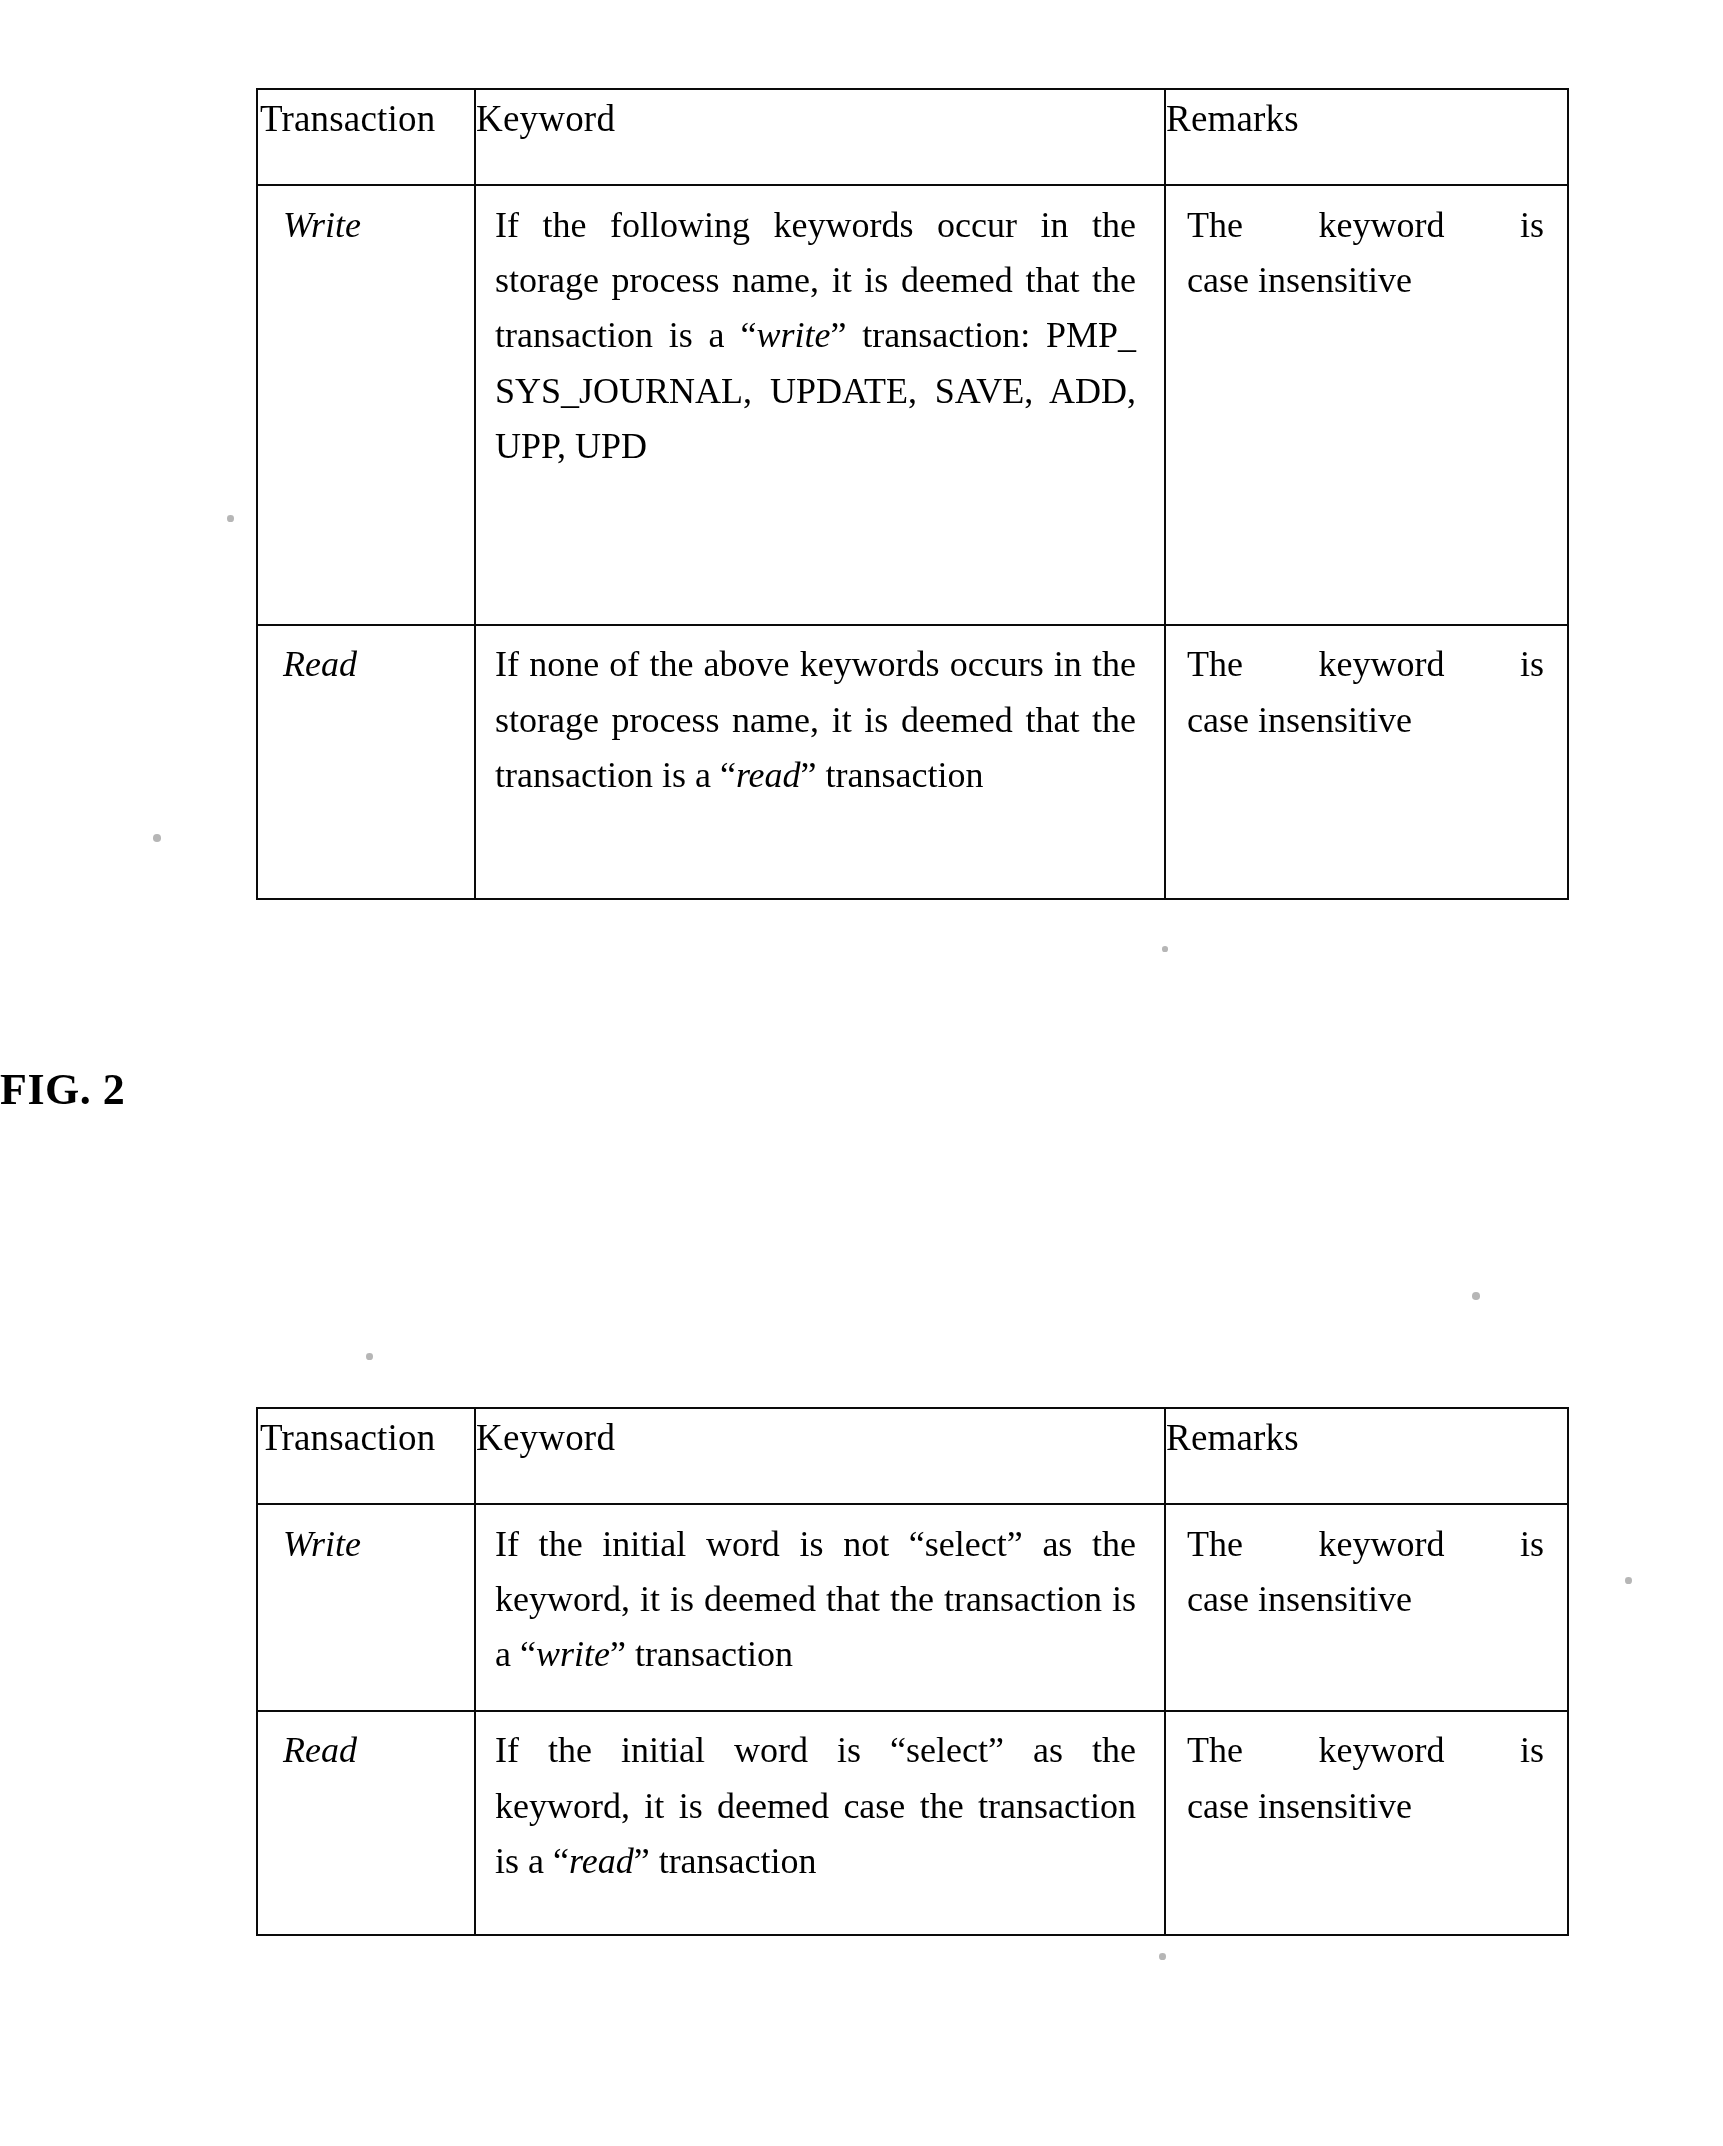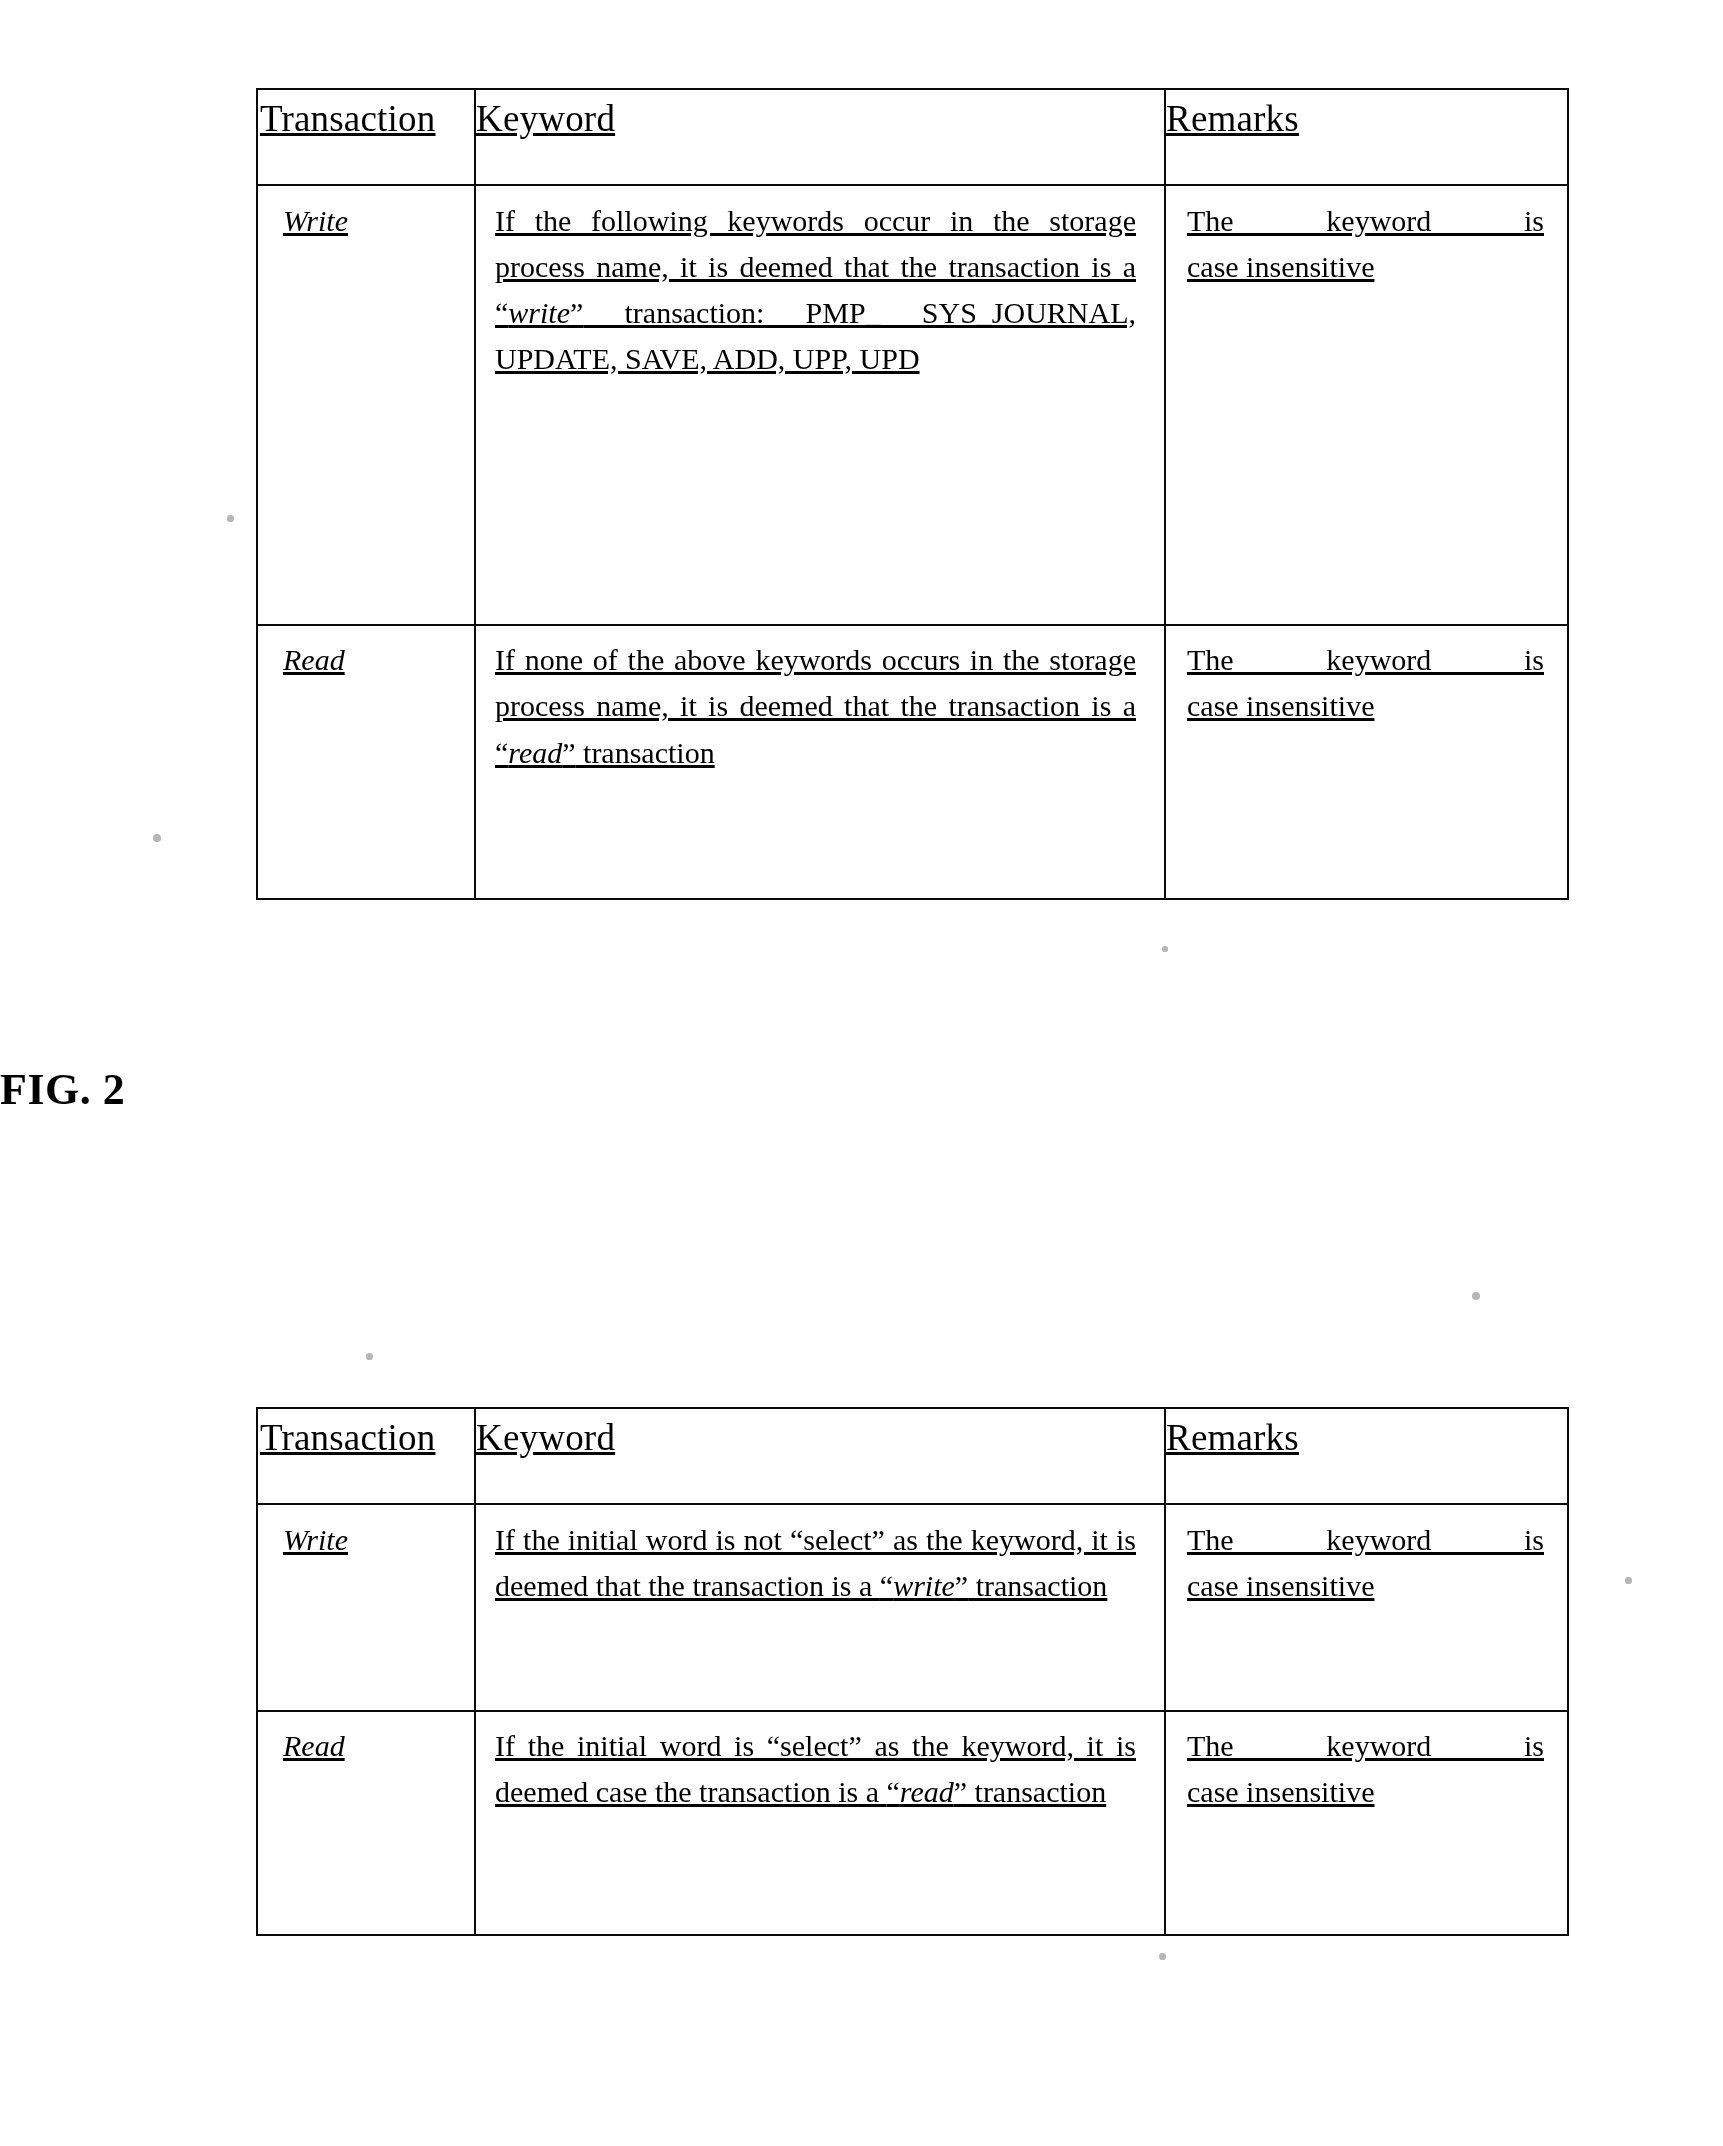--- a/index.html
+++ b/index.html
@@ -20,21 +20,20 @@
     position: absolute;
     inset: 0;
     background: #ffffff;
   }
 
   
   .figure-block {
     position: absolute;
     left: 256px;
     width: 1093px;
-    text-decoration: underline;
   }
   #figure-2 { top: 88px; }
   #figure-3 { top: 1407px; }
 
   table.patent-table {
     border-collapse: collapse;
     table-layout: fixed;
     width: 1311px;
     background: #ffffff;
   }
@@ -59,21 +58,21 @@
     font-size: 37px;
     line-height: 1.05;
     letter-spacing: 0.2px;
     padding-top: 9.6px;
   }
   .th-text.left   { text-align: left;   padding-left: 1.9px; }
   .th-text.center { text-align: left; }
 
   
   .cell-inner {
-    font-size: 30px;
+    font-size: 36px;
     line-height: 1.54;
     padding: 11.5px 13.4px 15.3px 19px;
   }
   .cell-inner.transaction {
     font-style: italic;
     padding-left: 25px;
     white-space: nowrap;
   }
   .cell-inner.keyword {
     text-align: justify;

